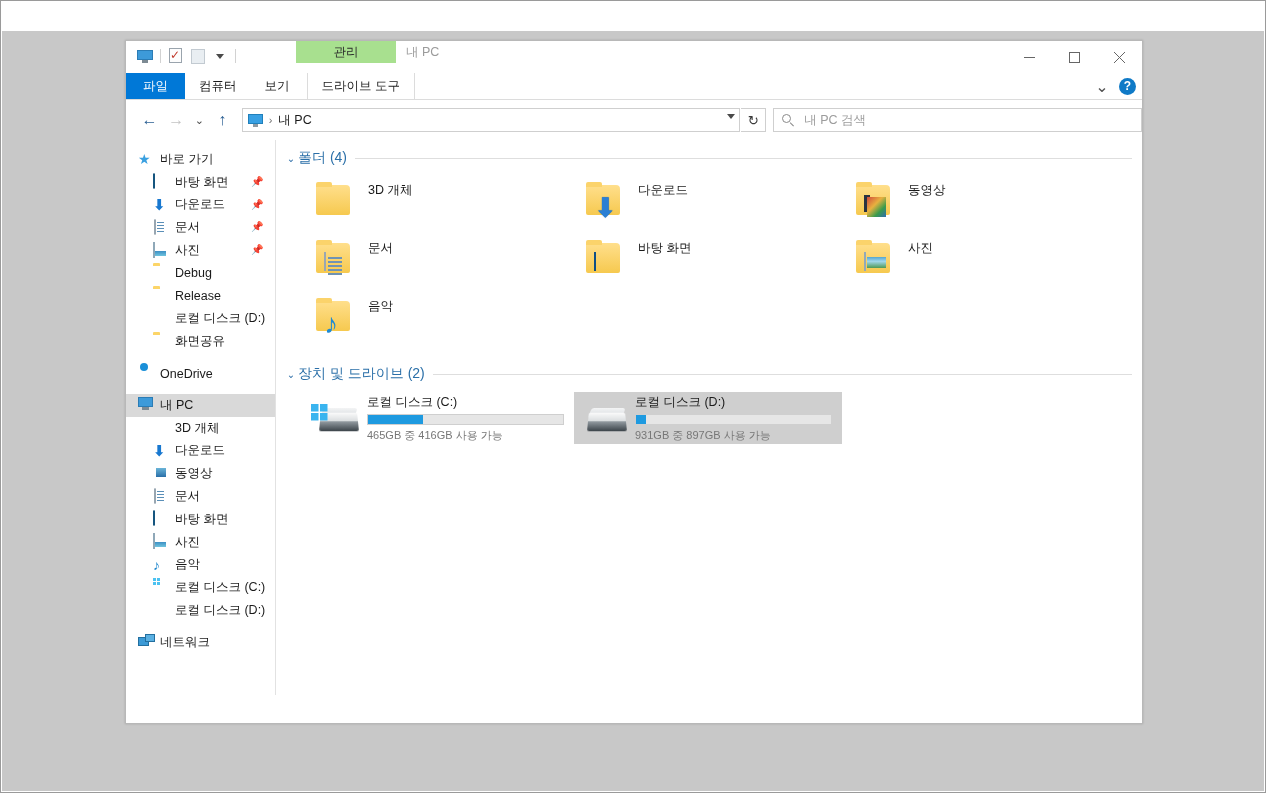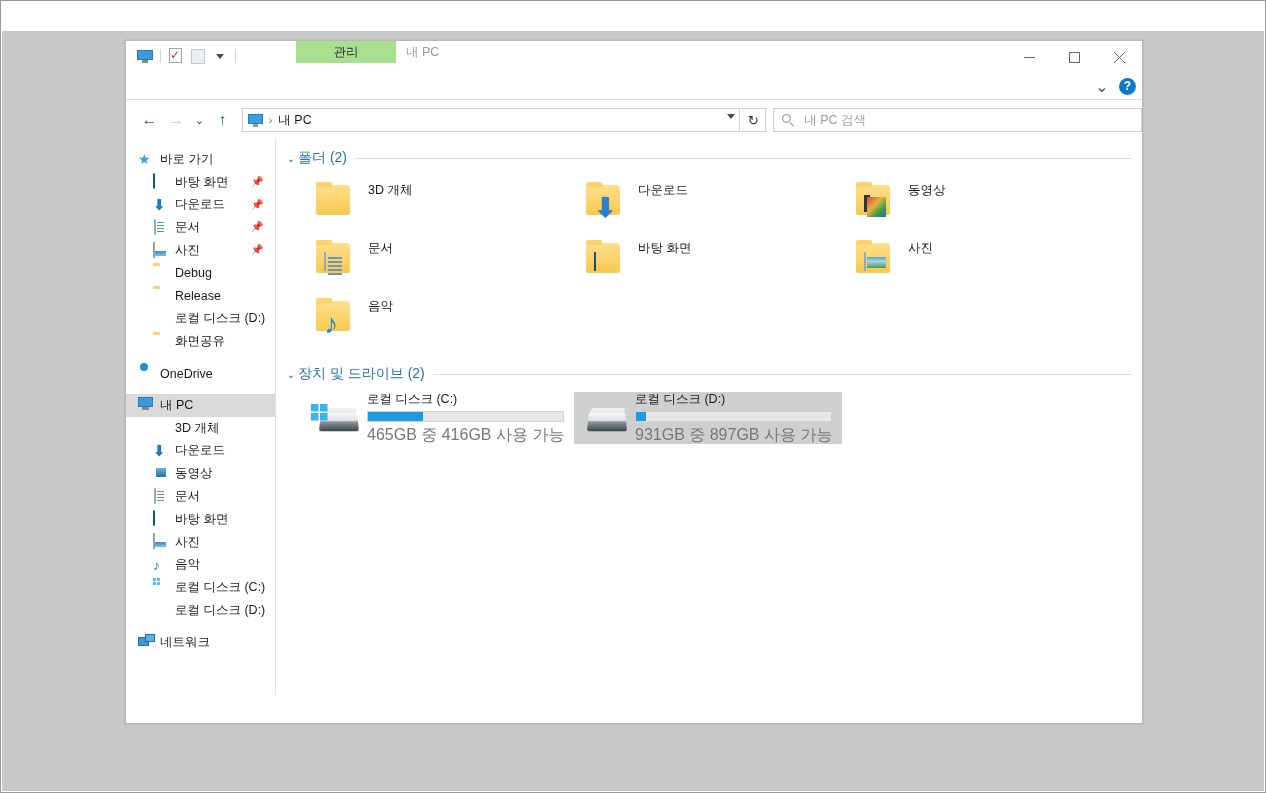--- a/index.html
+++ b/index.html
@@ -538,21 +538,21 @@
     font-size: 12.5px; color: #1a1a1a; margin-bottom: 3px; white-space: nowrap;
   }
   .drive-bar {
     height: 11px; background: #e6e6e6;
     border: 1px solid #cfcfcf; position: relative; margin-bottom: 3px;
   }
   .drive-bar .fill {
     position: absolute; left: 0; top: 0; height: 100%;
     background: #1e9ae0;
   }
-  .drive-sub { font-size: 16px; color: #777777; white-space: nowrap; }
+  .drive-sub { font-size: 11px; color: #777777; white-space: nowrap; }
 
   
   #status-bar {
     position: absolute; left: 0; bottom: 0;
     width: 1016px; height: 27px;
     background: #ffffff;
     border-top: 1px solid #e2e2e2;
     display: flex; align-items: center;
   }
   .st-text {
@@ -662,20 +662,26 @@
         </div>
         <div class="exp-ctrl close">
           <svg width="11" height="11" viewBox="0 0 11 11">
               <line x1="0" y1="0" x2="11" y2="11" stroke="currentColor" stroke-width="1"></line>
               <line x1="11" y1="0" x2="0" y2="11" stroke="currentColor" stroke-width="1"></line>
             </svg>
         </div>
       </div>
     </div>
 
+    <div id="tabs-row">
+      <div class="rtab file">파일</div>
+      <div class="rtab plain">컴퓨터</div>
+      <div class="rtab plain">보기</div>
+      <div class="rtab ctx-active">드라이브 도구</div>
+    </div>
 
     <div id="ribbon-right">
       <div id="ribbon-expand">⌄</div>
       <div id="help-btn">?</div>
     </div>
     <div id="ribbon-underline"></div>
 
     <div id="addr-row">
       <div class="nav-btn first">←</div>
       <div class="nav-btn dim">→</div>
@@ -802,21 +808,21 @@
         <div class="np-row root">
           <span class="np-ic"><span class="i-net"></span></span>
           <span>네트워크</span>
         </div>
       </div>
 
       <div id="content-pane">
 
         <div class="group-head">
           <span class="grp-chev">⌄</span>
-          <span class="grp-title">폴더 (2)</span>
+          <span class="grp-title">폴더 (4)</span>
           <span class="grp-line"></span>
         </div>
 
         <div class="tile-grid">
           <div class="tile">
             <span class="tile-ic">
               <span class="bigfolder">
                   <span class="back"></span>
                   <span class="tab"></span>
                 </span>

